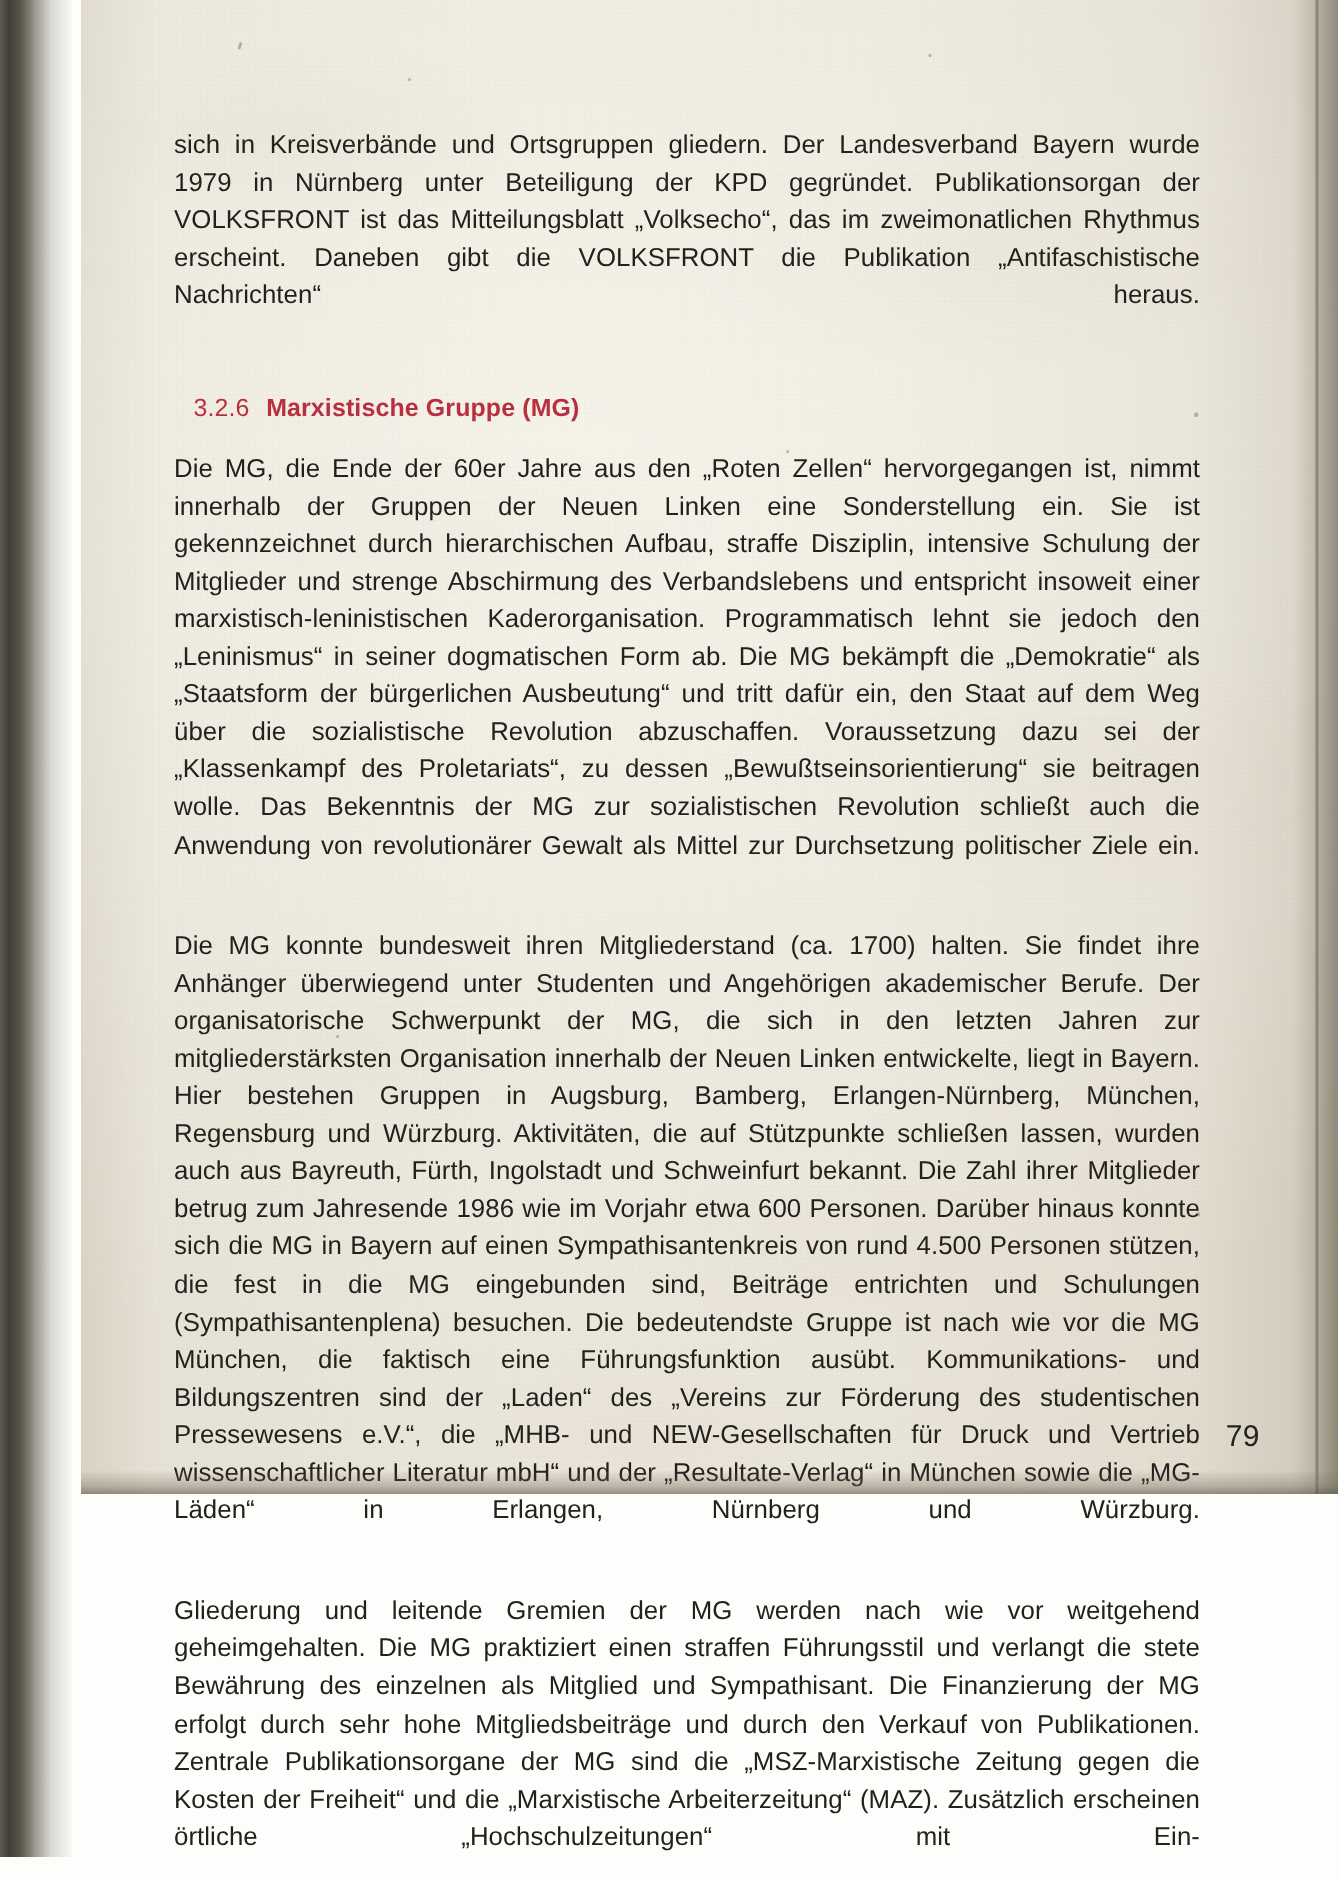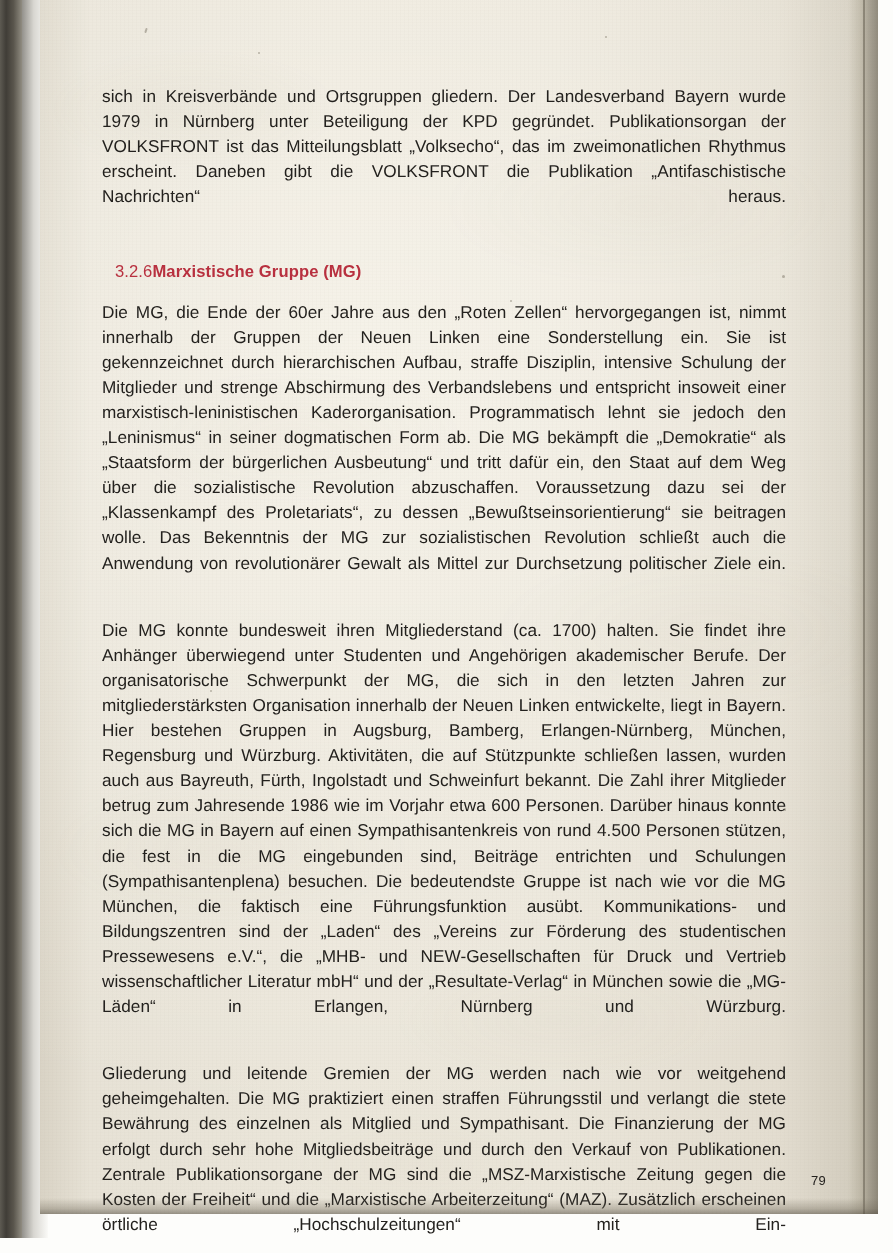--- a/index.html
+++ b/index.html
@@ -39,24 +39,24 @@
     width: 26px; height: 1238px;
     background: linear-gradient(to right,
         rgba(60,56,48,0.55) 0%,
         rgba(120,114,100,0.28) 45%,
         rgba(200,194,180,0.06) 100%);
   }
 
   
   #page {
     position: absolute;
-    left: 40px;
+    left: 54px;
     top: 0px;
     width: 838px;
-    height: 1214px;
+    height: 996px;
     background:
       radial-gradient(ellipse 150% 90% at 40% 30%,
           rgba(255,253,246,0.55) 0%, rgba(255,253,246,0) 70%),
       linear-gradient(to right,
           #d9d3c5 0%, #e7e2d6 6%, #ebe6da 35%,
           #eae5d9 62%, #e3ddd0 88%, #cdc7b8 100%);
   }
 
   
   #paper-grain {
@@ -156,27 +156,28 @@
     line-height: 22px;
     color: #b8303f;
     letter-spacing: 0.1px;
   }
   #section-heading .sec-num {
     font-weight: normal;
     margin-left: 13px;
   }
   #section-heading .sec-title {
     font-weight: bold;
+    margin-left: 11px;
   }
 
   #page-number {
     position: absolute;
     right: 52px;
     bottom: 26px;
-    font-size: 13px;
+    font-size: 20px;
     color: #24221f;
     letter-spacing: 0.3px;
   }
 
   
   .speck {
     position: absolute;
     background: rgba(90,82,66,0.38);
     border-radius: 50%;
     pointer-events: none;

